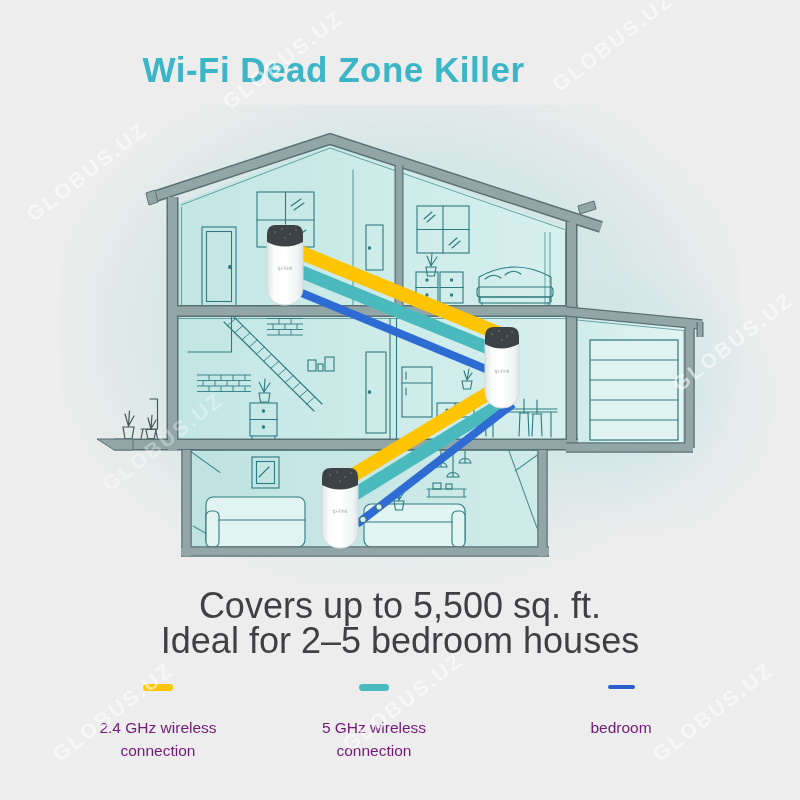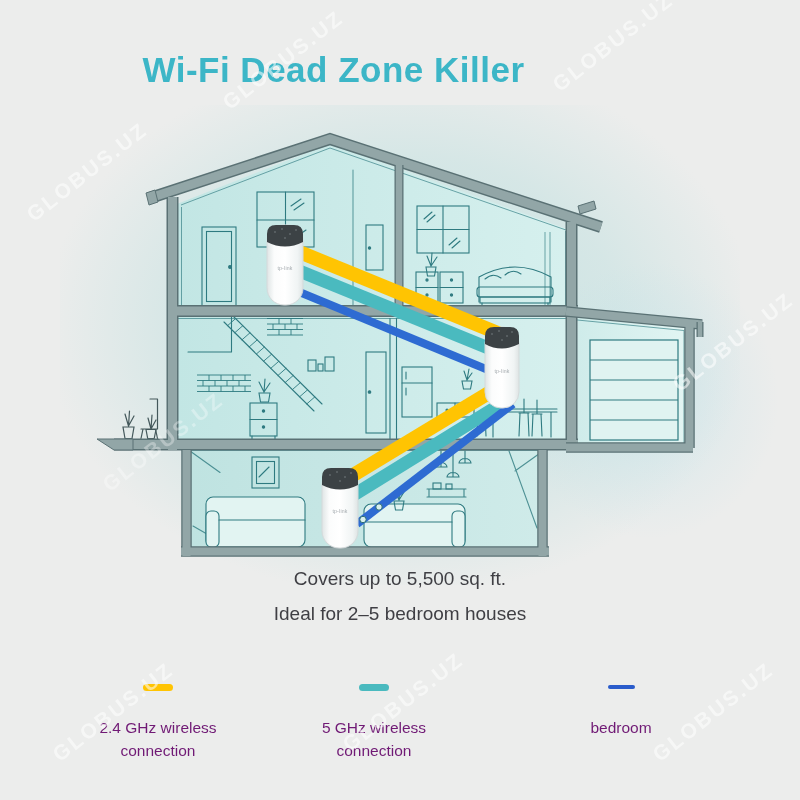--- a/index.html
+++ b/index.html
@@ -7,22 +7,22 @@
   .stage{position:relative;width:800px;height:800px;background:#ECEDEC;overflow:hidden;}
   .glow{position:absolute;left:60px;top:105px;width:680px;height:480px;
         background:radial-gradient(ellipse at 50% 46%,rgba(170,218,218,.62) 0%,rgba(170,218,218,.34) 46%,rgba(236,237,236,0) 74%);
         pointer-events:none;}
   .glow2{position:absolute;left:520px;top:260px;width:260px;height:280px;
         background:radial-gradient(ellipse at 50% 50%,rgba(185,224,233,.45) 0%,rgba(236,237,236,0) 70%);
         pointer-events:none;}
   .title{position:absolute;top:48px;left:0;width:667px;text-align:center;
          font-size:35px;line-height:44px;font-weight:bold;color:#3CB6C7;letter-spacing:.5px;}
   .house-svg{position:absolute;left:0;top:0;}
-  .caption{position:absolute;top:561px;left:0;width:800px;text-align:center;
-           font-size:19px;line-height:35px;color:#3F3F44;}
+  .caption{position:absolute;top:588px;left:0;width:800px;text-align:center;
+           font-size:36px;line-height:35px;color:#3F3F44;}
   .legend{position:absolute;top:682px;left:0;width:800px;}
   .legend-item{position:absolute;width:220px;text-align:center;}
   .legend-item.c1{left:48px;}  .legend-item.c2{left:264px;}  .legend-item.c3{left:511px;}
   .dash-row{height:10px;display:flex;align-items:center;justify-content:center;}
   .dash{display:block;border-radius:4px;}
   .dash.yellow{width:30px;height:7px;background:#FFC402;}
   .dash.teal{width:30px;height:7px;background:#4ABABF;}
   .dash.blue{width:27px;height:4px;background:#2A5CCB;border-radius:2px;}
   .legend-label{margin-top:24px;font-size:15.5px;line-height:1.5;color:#701a75;}
   .wm{position:absolute;color:rgba(255,255,255,.55);font-weight:bold;font-size:21px;

